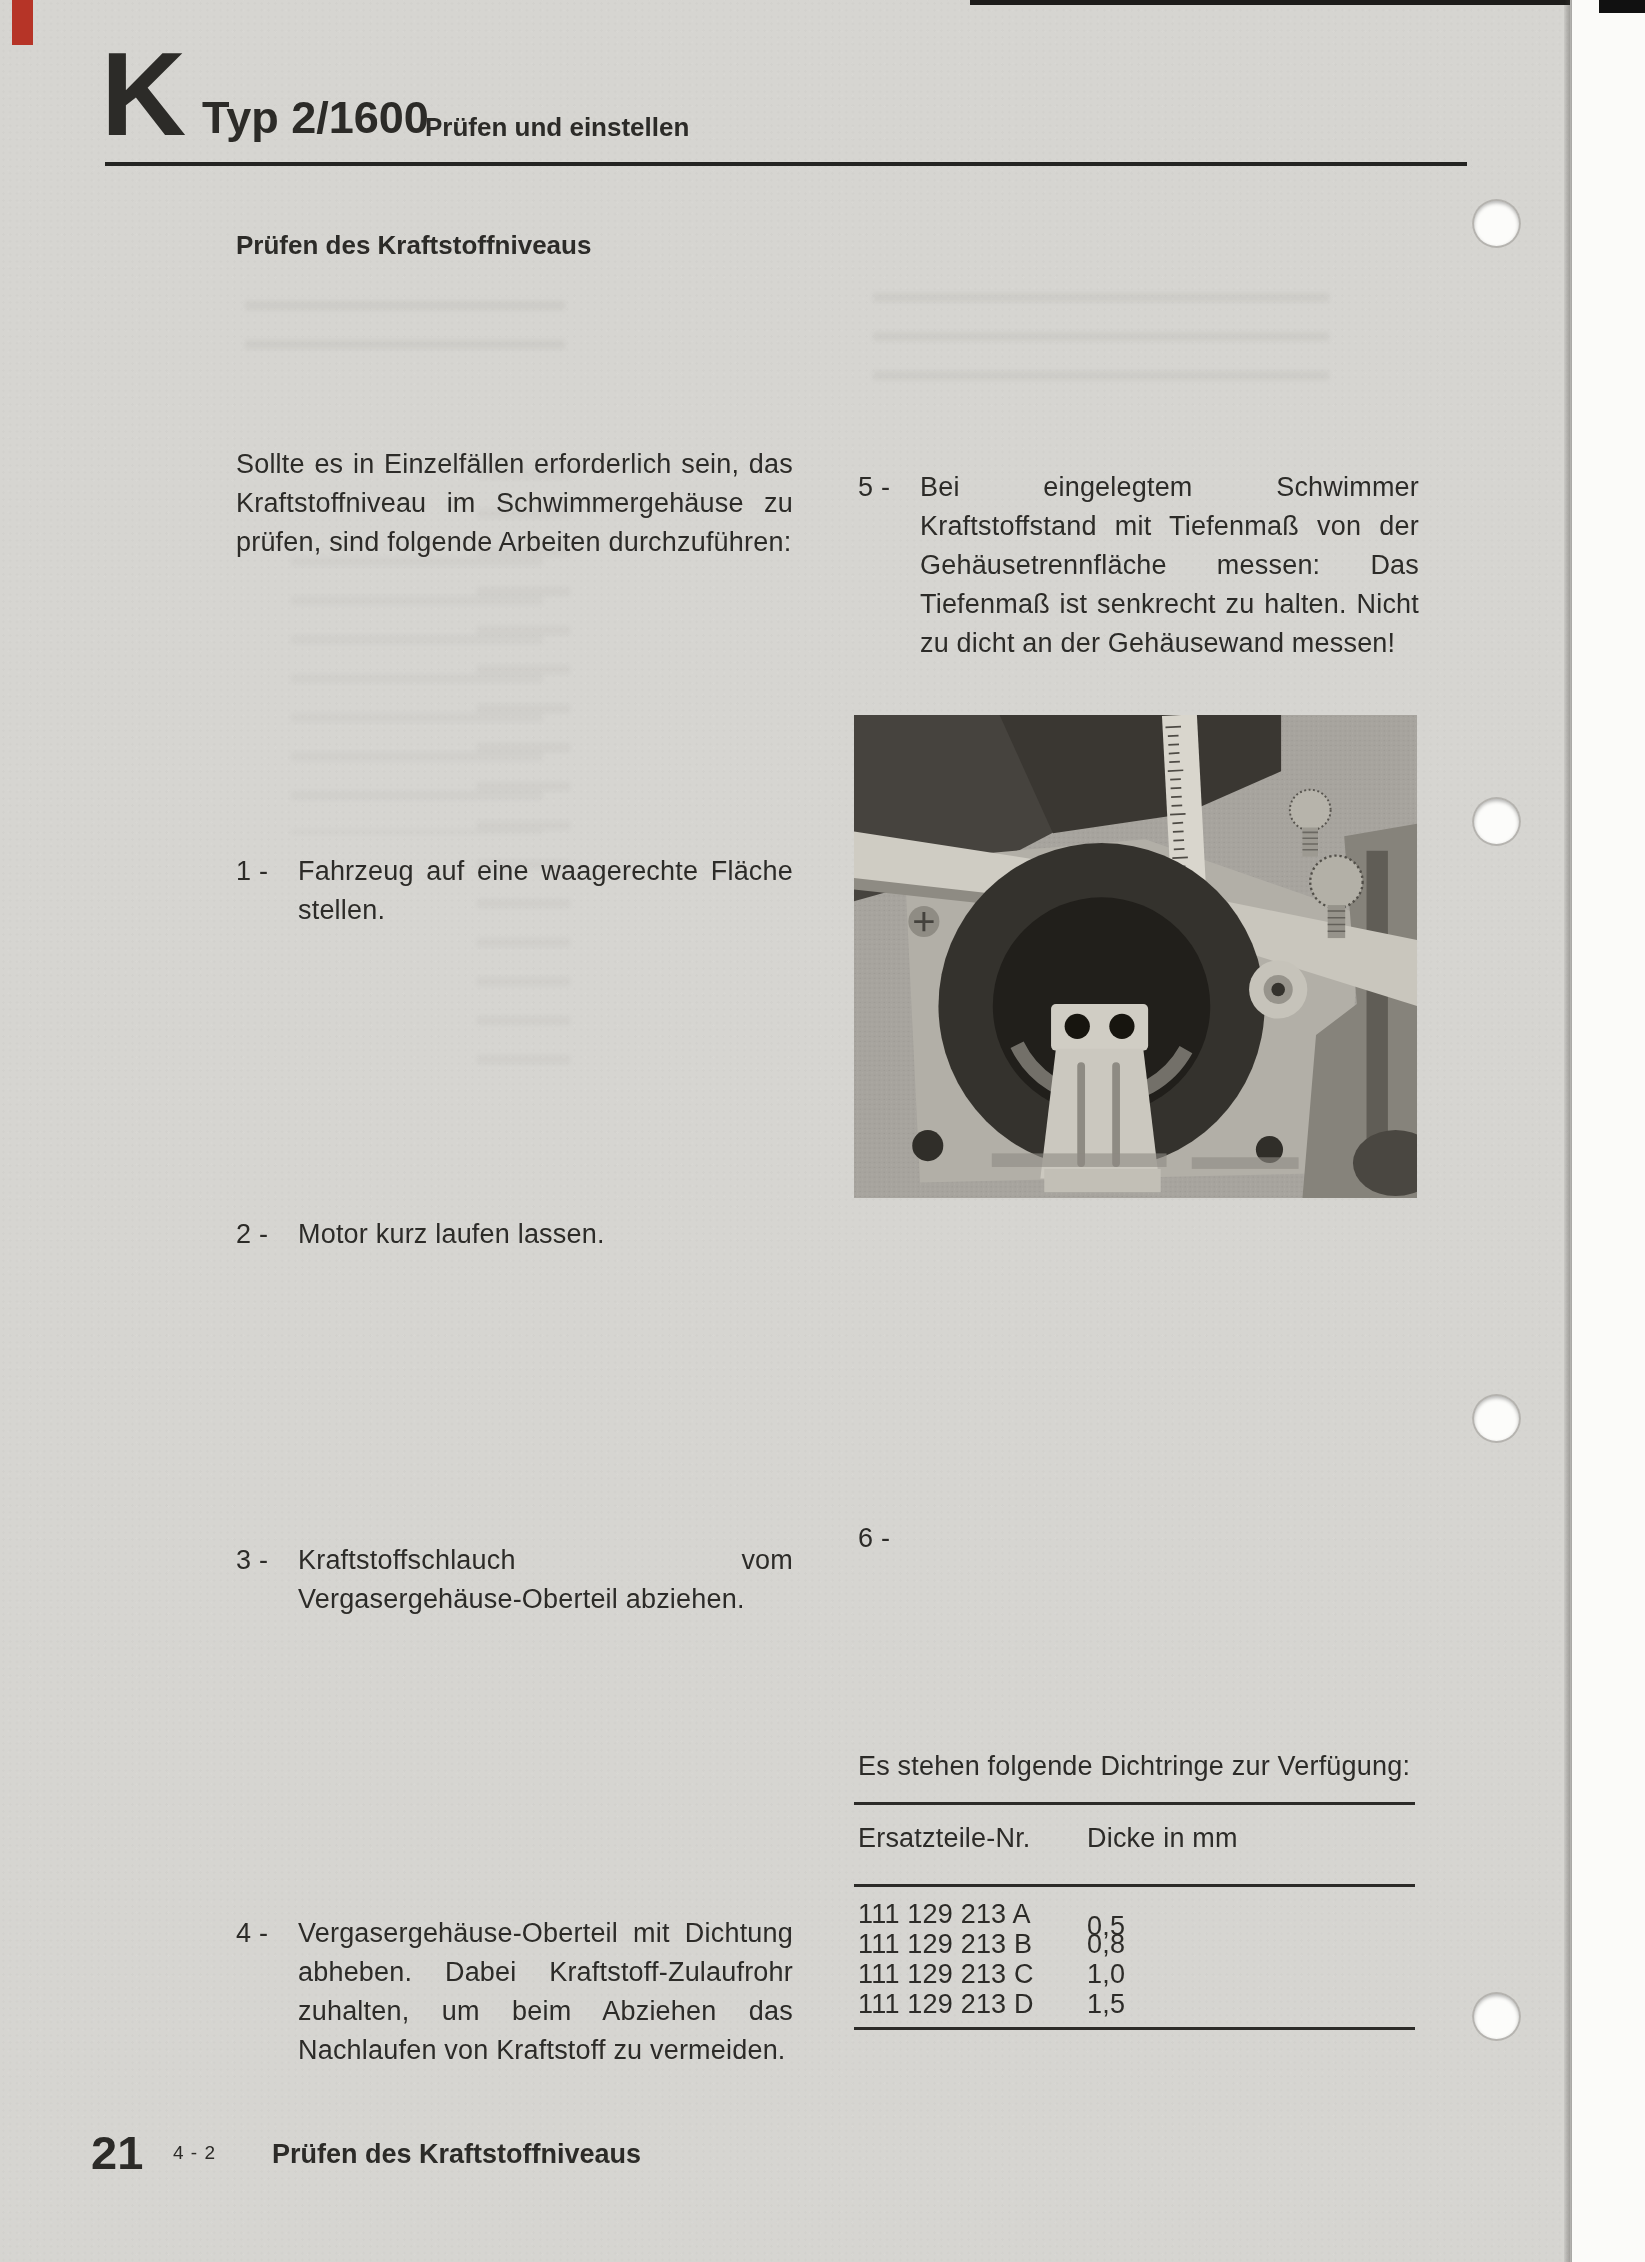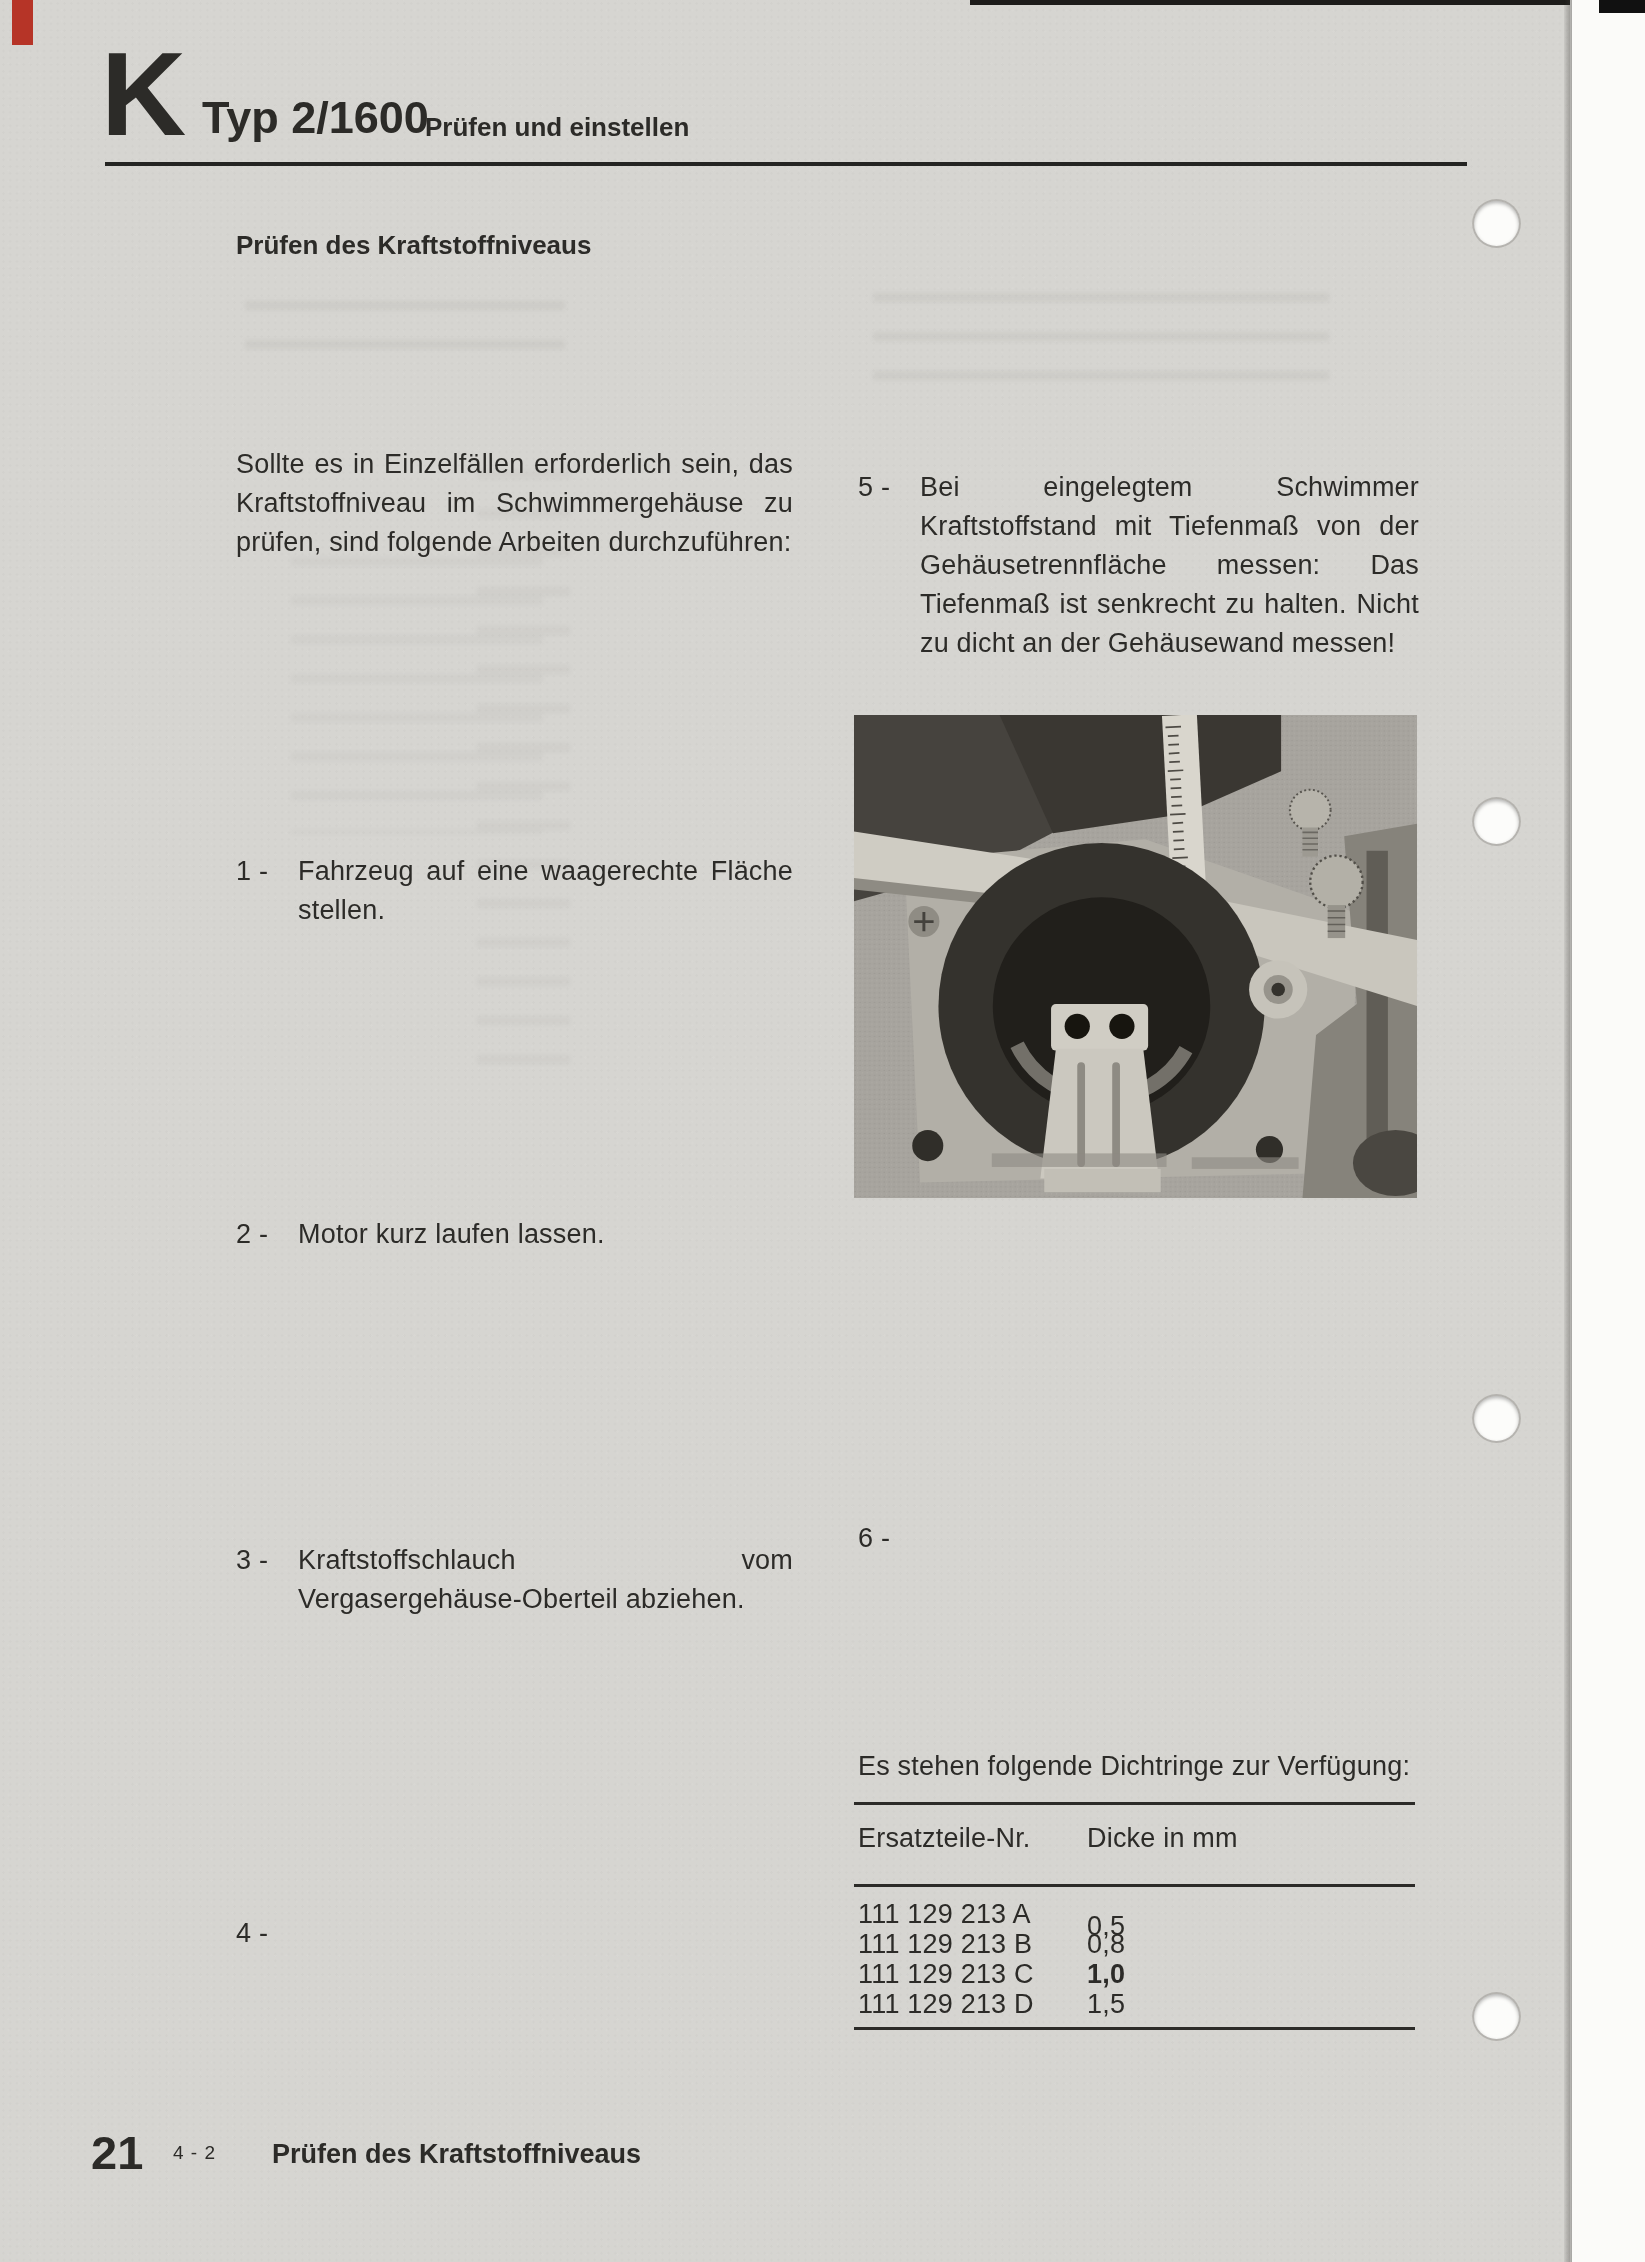--- a/index.html
+++ b/index.html
@@ -121,20 +121,21 @@
     <div class="step col-left" style="top:1215px;">
       <span class="step-num">2 -</span>
       <p class="step-text">Motor kurz laufen lassen.</p>
     </div>
     <div class="step col-left" style="top:1541px;">
       <span class="step-num">3 -</span>
       <p class="step-text">Kraftstoffschlauch vom Vergasergehäuse-Oberteil abziehen.</p>
     </div>
     <div class="step col-left" style="top:1914px;">
       <span class="step-num">4 -</span>
+      <p class="step-text">Vergasergehäuse-Oberteil mit Dichtung abheben. Dabei Kraftstoff-Zulaufrohr zuhalten, um beim Abziehen das Nachlaufen von Kraftstoff zu vermeiden.</p>
     </div>
 
     <div class="step col-right" style="top:468px;">
       <span class="step-num">5 -</span>
       <p class="step-text">Bei eingelegtem Schwimmer Kraftstoffstand mit Tiefenmaß von der Gehäusetrennfläche messen: Das Tiefenmaß ist senkrecht zu halten. Nicht zu dicht an der Gehäusewand messen!</p>
     </div>
 
     <figure class="photo" style="margin:0;">
       <svg viewBox="0 0 580 498" preserveAspectRatio="none">
         <defs>
@@ -212,21 +213,21 @@
     <div class="t-rule" style="top:1802px;"></div>
     <div class="t-cell t-head" style="left:858px;top:1824px;">Ersatzteile-Nr.</div>
     <div class="t-cell t-head" style="left:1087px;top:1824px;">Dicke in mm</div>
     <div class="t-rule" style="top:1884px;"></div>
 
     <div class="t-cell" style="left:858px;top:1900px;">111 129 213 A</div>
     <div class="t-cell" style="left:1087px;top:1900px;margin-top:12px;">0,5</div>
     <div class="t-cell" style="left:858px;top:1930px;">111 129 213 B</div>
     <div class="t-cell" style="left:1087px;top:1930px;">0,8</div>
     <div class="t-cell" style="left:858px;top:1960px;">111 129 213 C</div>
-    <div class="t-cell" style="left:1087px;top:1960px;font-weight:bold;">1,0</div>
+    <div class="t-cell" style="left:1087px;top:1960px;">1,0</div>
     <div class="t-cell" style="left:858px;top:1990px;">111 129 213 D</div>
     <div class="t-cell" style="left:1087px;top:1990px;">1,5</div>
 
     <div class="t-rule" style="top:2027px;"></div>
 
     <div class="footer-chapter">21</div>
     <div class="footer-page">4 - 2</div>
     <div class="footer-title">Prüfen des Kraftstoffniveaus</div>
 
   </div>

